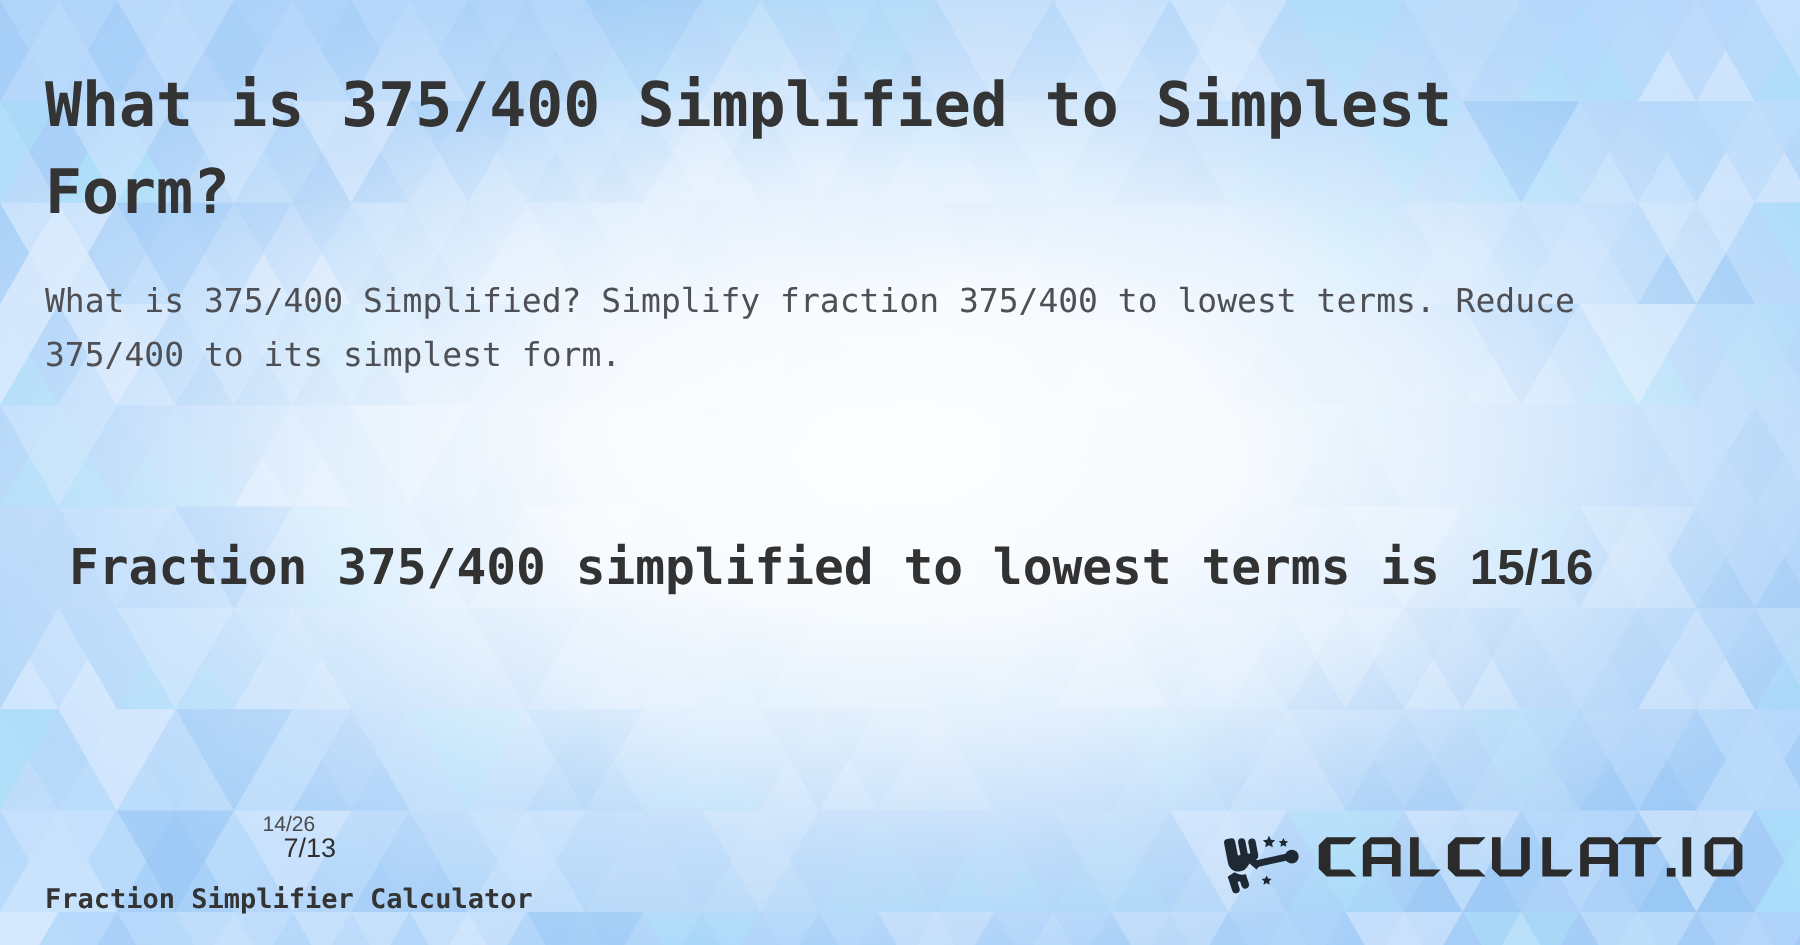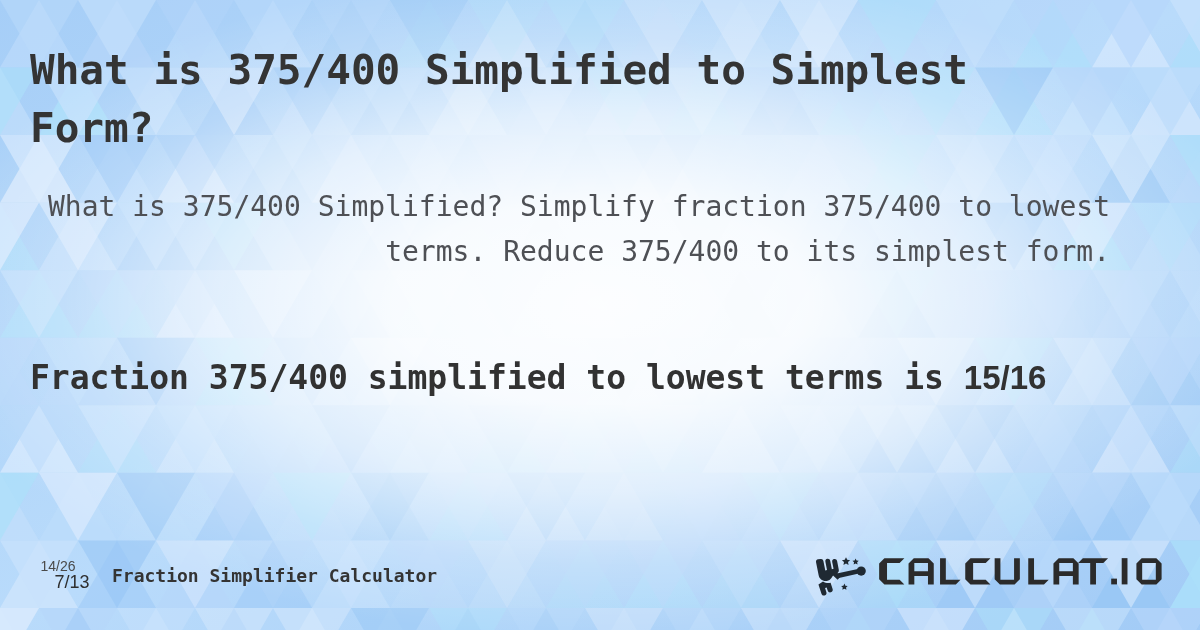--- a/index.html
+++ b/index.html
@@ -69,29 +69,28 @@
   }
 
   .subtitle {
     position: absolute;
     left: 30px;
     top: 184px;
     width: 1080px;
     margin: 0;
     font-family: "DejaVu Sans Mono", monospace;
     font-weight: normal;
-    font-size: 28px;
+    font-size: 22px;
     line-height: 1.62;
     color: #4e5055;
-    text-align: right;
   }
 
   .result {
     position: absolute;
-    left: 30px;
+    left: 46px;
     top: 353px;
     width: 1135px;
     margin: 0;
     font-family: "DejaVu Sans Mono", monospace;
     font-weight: bold;
     font-size: 33px;
     line-height: 1.5;
     color: #323232;
   }
 
@@ -111,21 +110,22 @@
     display: flex;
     align-items: center;
     justify-content: space-between;
     padding: 0 30px 12px 30px;
     box-sizing: border-box;
   }
 
   .footer-left {
     display: flex;
     align-items: center;
-    gap: 26px;
+    gap: 14px;
+    flex-direction: column;
   }
 
   .frac-icon {
     display: flex;
     flex-direction: column;
     align-items: center;
     justify-content: center;
     line-height: 1.08;
     color: #3b3b3b;
     font-family: "Liberation Sans", sans-serif;

